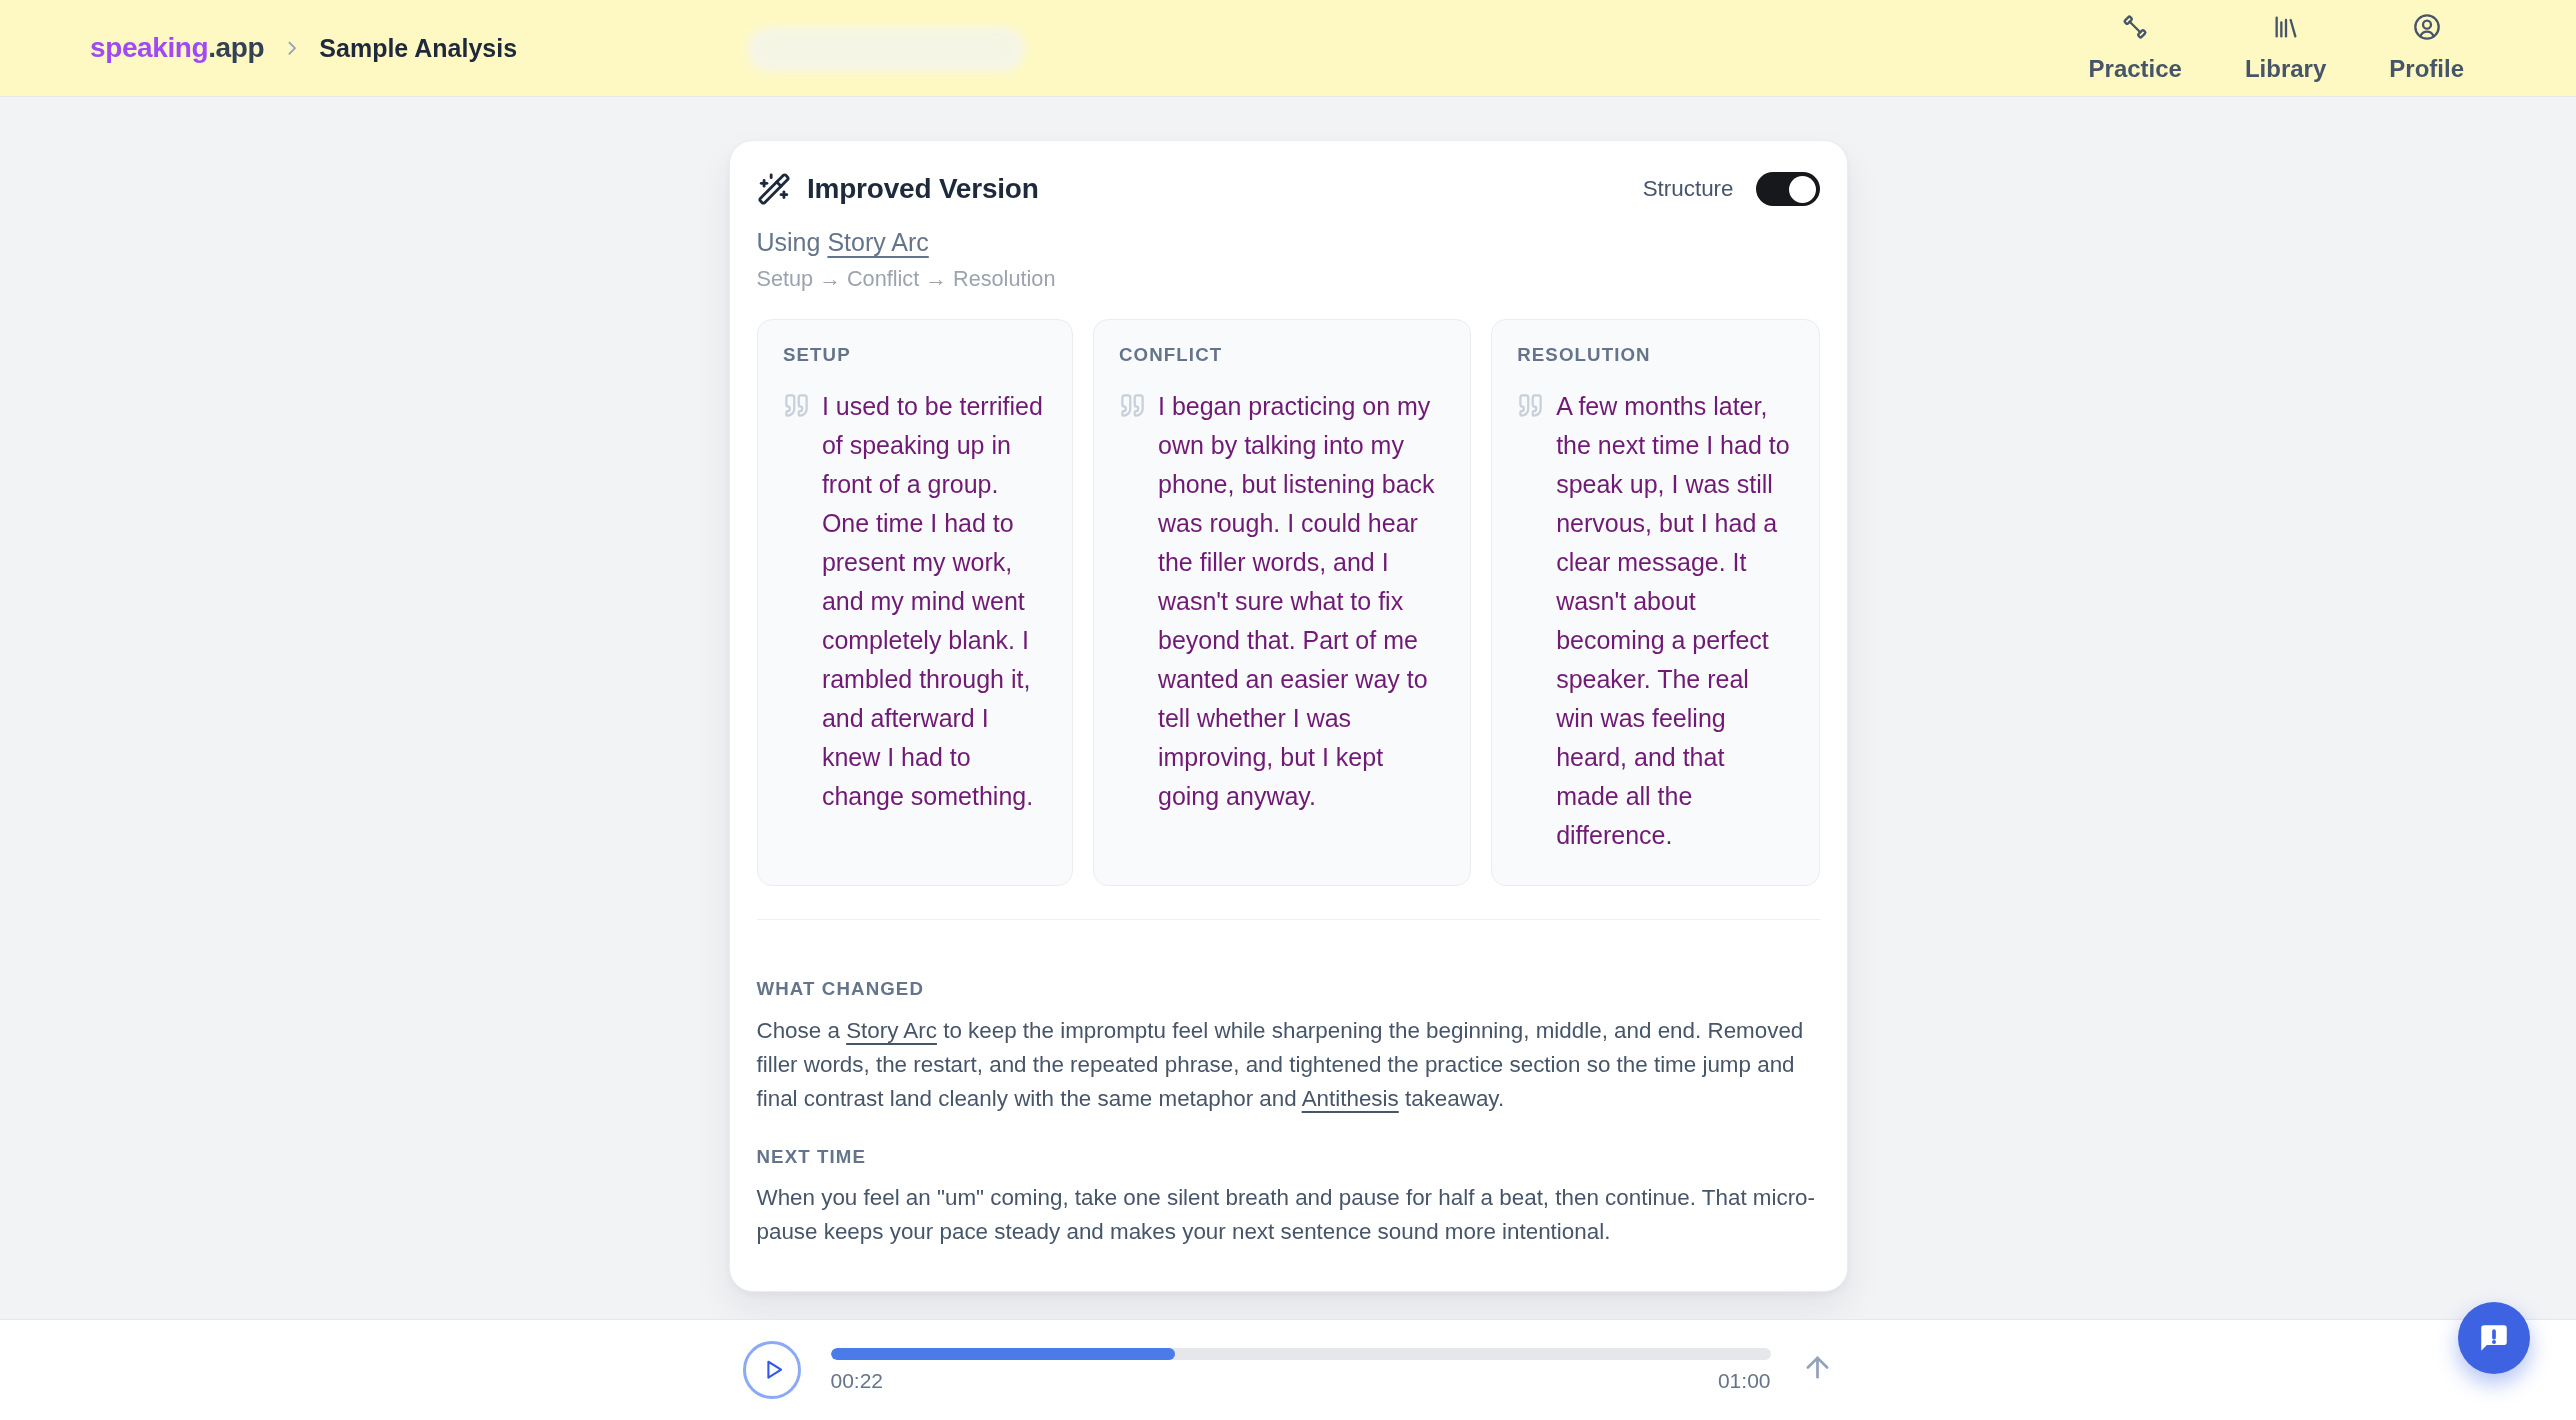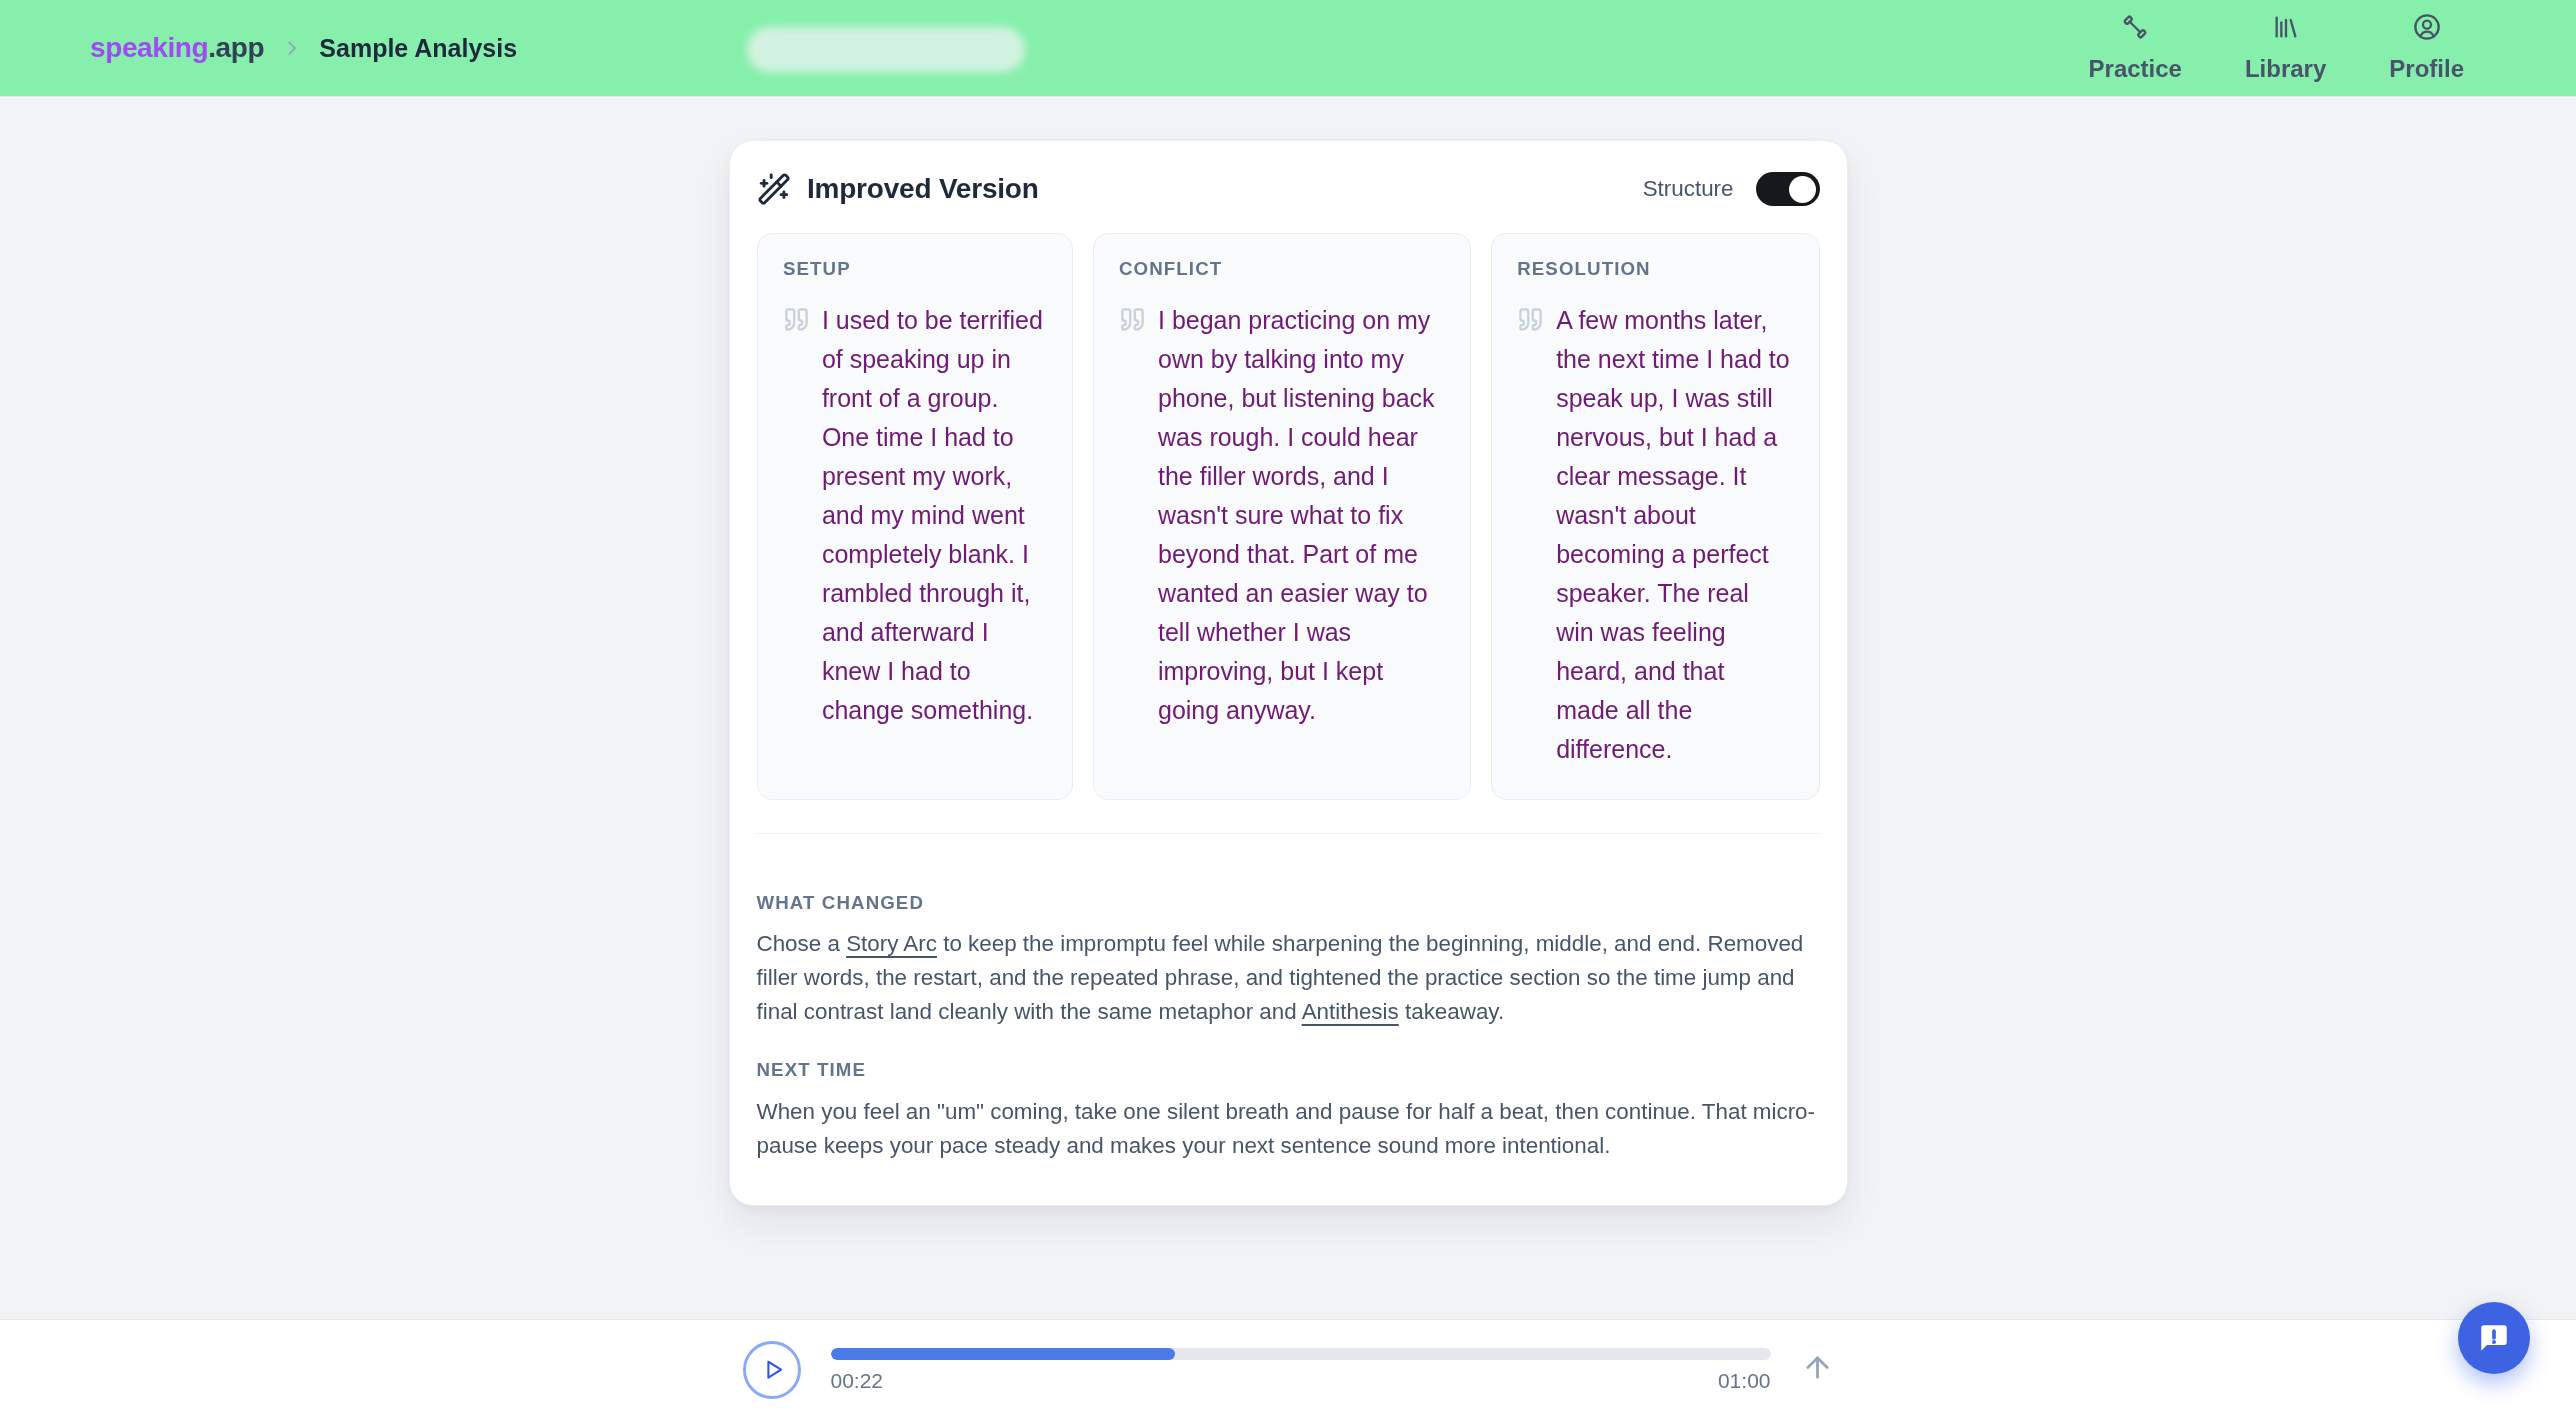--- a/index.html
+++ b/index.html
@@ -2,21 +2,21 @@
 <html style="font-size:12px"><head>
 <meta charset="utf-8">
 <style>
   * { margin:0; padding:0; box-sizing:border-box; }
   html,body { width:2576px; height:1421px; overflow:hidden;
     font-family:"Liberation Sans","DejaVu Sans",sans-serif;
     background:#f2f3f5; color:#1e293b; }
 
   
   .header { position:absolute; top:0; left:0; width:2576px; height:97px;
-    background:#86efac; border-bottom:1.5px solid #e7e8ea;
+    background:#fef9c3; border-bottom:1.5px solid #e7e8ea;
     display:flex; align-items:center; justify-content:space-between;
     padding:0 112px 0 90px; z-index:5; }
   .brand-row { display:flex; align-items:center; gap:16.4px; }
   .brand { font-size:28px; font-weight:700; letter-spacing:-0.4px; }
   .brand .accent { color:#a04af5; }
   .brand .rest { color:#334155; }
   .crumb-sep { display:flex; align-items:center; }
   .crumb { font-size:25px; font-weight:700; color:#1e293b; }
   .ghost-pill { position:absolute; left:747px; top:27px; width:278px; height:45px;
     border-radius:22.4px; background:#f2f4f6; filter:blur(4.5px); opacity:.7; }
@@ -165,20 +165,26 @@
         <span class="card-title">Improved Version</span>
       </div>
       <div class="toggle-wrap">
         <span class="toggle-label">Structure</span>
         <div class="toggle" style="background: rgb(23, 24, 27);">
           <div class="knob"></div>
         </div>
       </div>
     </div>
 
+    <div class="framework">
+      <div class="framework-line">
+        <span>Using </span><span class="framework-link">Story Arc</span>
+      </div>
+      <div class="framework-steps">Setup → Conflict → Resolution</div>
+    </div>
 
     <div class="sections">
       <div class="section-box">
         <div class="section-label">SETUP</div>
         <div class="quote-row">
           <svg class="lucide" viewBox="0 0 24 24">
             <path d="M5 3a2 2 0 0 0-2 2v6a2 2 0 0 0 2 2 1 1 0 0 1 1 1v1a2 2 0 0 1-2 2 1 1 0 0 0-1 1v2a1 1 0 0 0 1 1 6 6 0 0 0 6-6V5a2 2 0 0 0-2-2z"></path>
             <path d="M16 3a2 2 0 0 0-2 2v6a2 2 0 0 0 2 2 1 1 0 0 1 1 1v1a2 2 0 0 1-2 2 1 1 0 0 0-1 1v2a1 1 0 0 0 1 1 6 6 0 0 0 6-6V5a2 2 0 0 0-2-2z"></path>
           </svg>
           <div class="quote-text">I used to be terrified of speaking up in front of a group. One time I had to present my work, and my mind went completely blank. I rambled through it, and afterward I knew I had to change something.</div>

